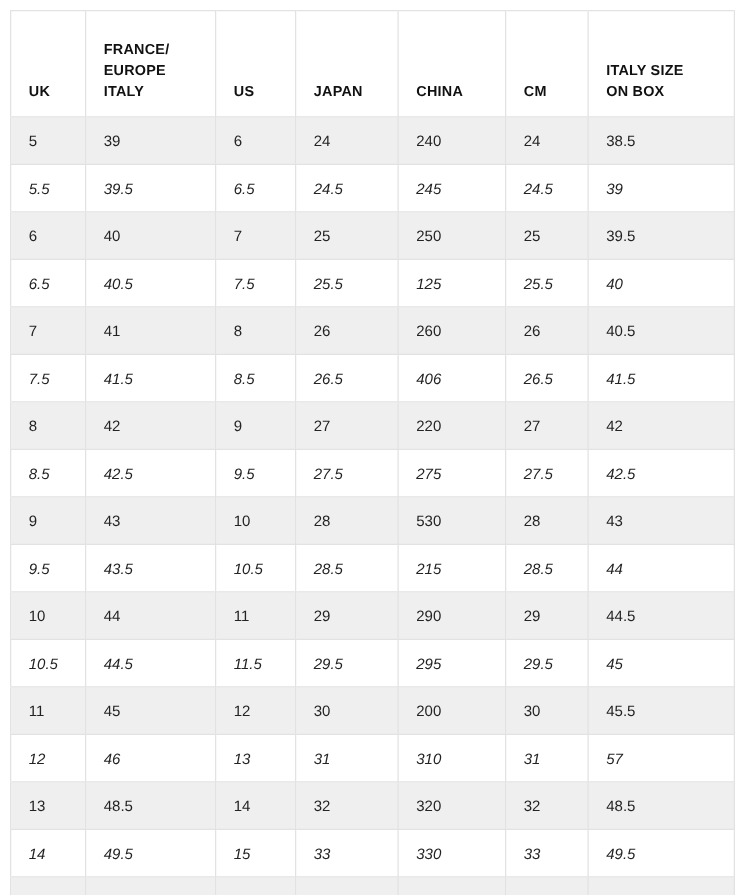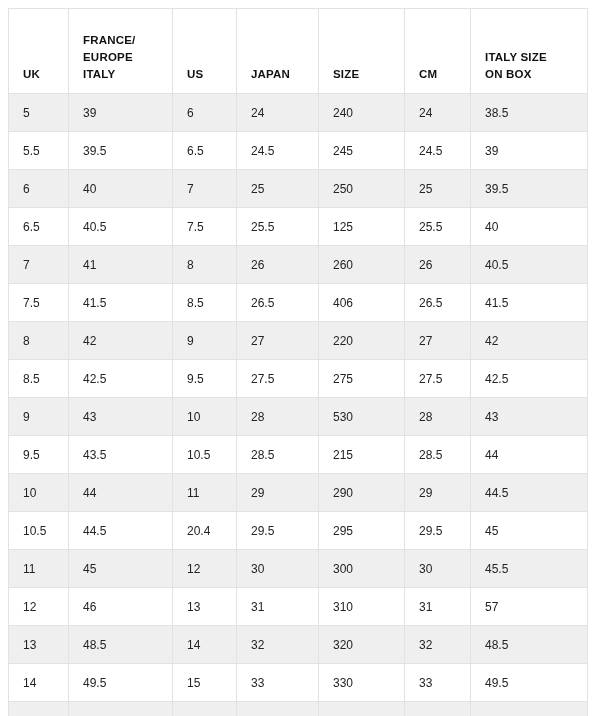--- a/index.html
+++ b/index.html
@@ -60,20 +60,21 @@
   table.size-table tbody td {
     height: 37px;
     font-weight: normal;
     color: #232323;
   }
   table.size-table tbody tr.odd td {
     background: #efefef;
   }
   table.size-table tbody tr.even td {
     background: #ffffff;
+    font-style: italic;
   }
 </style>
 </head>
 <body>
 
 <div class="chart-wrap">
   <table class="size-table">
     <colgroup>
         <col class="c-uk">
         <col class="c-eur">
@@ -84,21 +85,21 @@
         <col class="c-box">
       </colgroup>
     <thead>
       <tr>
           <th>UK</th>
           <th>FRANCE/
 EUROPE
 ITALY</th>
           <th>US</th>
           <th>JAPAN</th>
-          <th>SIZE</th>
+          <th>CHINA</th>
           <th>CM</th>
           <th>ITALY SIZE
 ON BOX</th>
         </tr>
     </thead>
     <tbody>
         <tr class="odd">
           <td>5</td>
           <td>39</td>
           <td>6</td>
@@ -193,32 +194,32 @@
           <td>44</td>
           <td>11</td>
           <td>29</td>
           <td>290</td>
           <td>29</td>
           <td>44.5</td>
         </tr>
         <tr class="even">
           <td>10.5</td>
           <td>44.5</td>
-          <td>20.4</td>
+          <td>11.5</td>
           <td>29.5</td>
           <td>295</td>
           <td>29.5</td>
           <td>45</td>
         </tr>
         <tr class="odd">
           <td>11</td>
           <td>45</td>
           <td>12</td>
           <td>30</td>
-          <td>300</td>
+          <td>200</td>
           <td>30</td>
           <td>45.5</td>
         </tr>
         <tr class="even">
           <td>12</td>
           <td>46</td>
           <td>13</td>
           <td>31</td>
           <td>310</td>
           <td>31</td>

